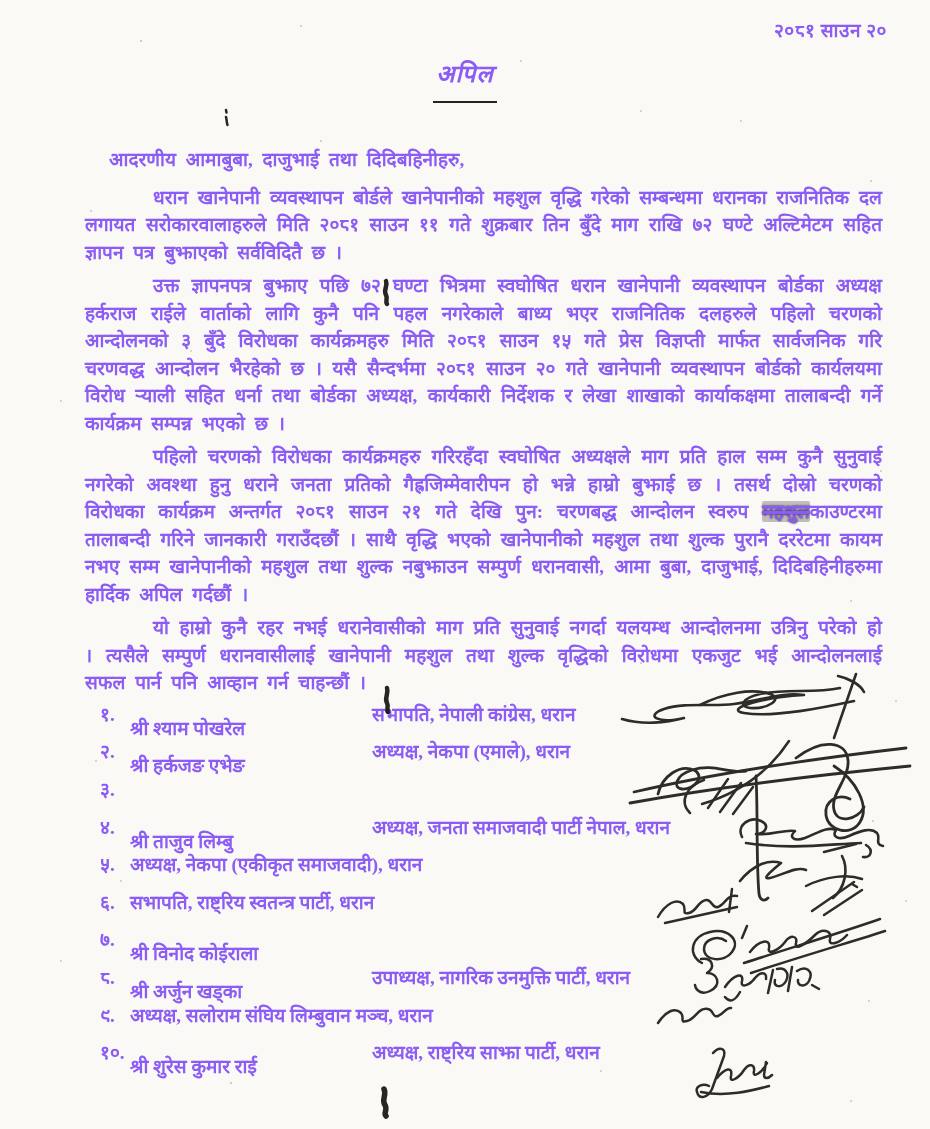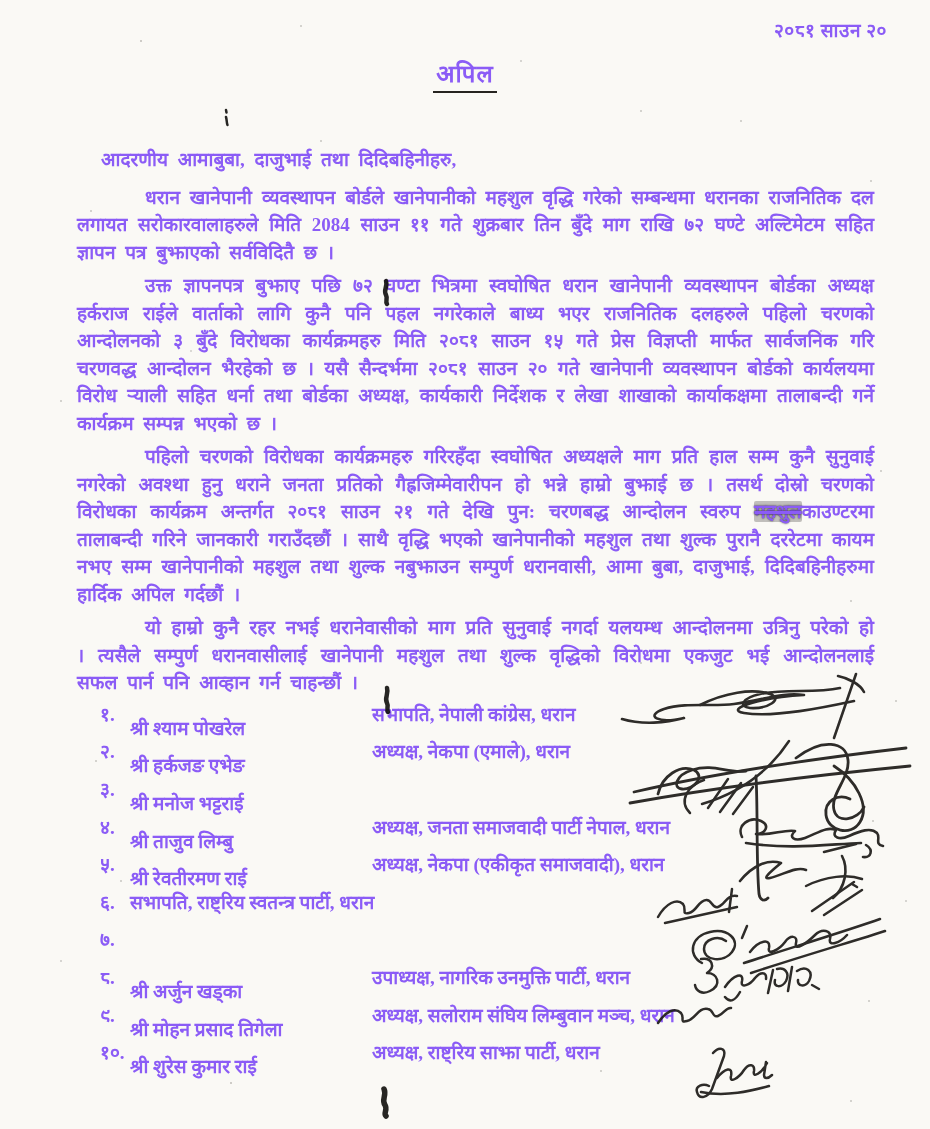--- a/index.html
+++ b/index.html
@@ -37,25 +37,26 @@
     font-size:19px;font-weight:600;letter-spacing:.5px;
   }
   .title{
     position:absolute;top:56px;left:0;width:100%;
     text-align:center;
   }
   .title span{
     display:inline-block;
     font-size:24px;font-weight:700;
     border-bottom:2.5px solid #262420;
-    padding:0 3px 2px 3px;
+    padding:0 3px 12px 3px;
     letter-spacing:1px;
+    font-style:italic;
   }
   .body-text{
-    position:absolute;top:146px;left:77px;width:797px;
+    position:absolute;top:146px;left:85px;width:797px;
     font-size:19px;line-height:27.5px;font-weight:600;
     text-align:justify;word-spacing:5px;
   }
   .salutation{margin:0 0 10px 24px;text-align:left;}
   .body-text p{margin:6px 0;text-indent:68px;}
   .struck{
     font-weight:700;
     text-decoration:line-through;
     text-decoration-thickness:3px;
     background:rgba(45,42,38,.28);
@@ -86,66 +87,64 @@
   <div class="speckles"></div>
 
   <div class="date">२०८१ साउन २०</div>
 
   <div class="title">
     <span>अपिल</span>
   </div>
 
   <div class="body-text">
     <div class="salutation">आदरणीय आमाबुबा, दाजुभाई तथा दिदिबहिनीहरु,</div>
-    <p>धरान खानेपानी व्यवस्थापन बोर्डले खानेपानीको महशुल वृद्धि गरेको सम्बन्धमा धरानका राजनितिक दल लगायत सरोकारवालाहरुले मिति 2084 साउन ११ गते शुक्रबार तिन बुँदे माग राखि ७२ घण्टे अल्टिमेटम सहित ज्ञापन पत्र बुझाएको सर्वविदितै छ ।</p>
+    <p>धरान खानेपानी व्यवस्थापन बोर्डले खानेपानीको महशुल वृद्धि गरेको सम्बन्धमा धरानका राजनितिक दल लगायत सरोकारवालाहरुले मिति २०८१ साउन ११ गते शुक्रबार तिन बुँदे माग राखि ७२ घण्टे अल्टिमेटम सहित ज्ञापन पत्र बुझाएको सर्वविदितै छ ।</p>
     <p>उक्त ज्ञापनपत्र बुझाए पछि ७२ घण्टा भित्रमा स्वघोषित धरान खानेपानी व्यवस्थापन बोर्डका अध्यक्ष हर्कराज राईले वार्ताको लागि कुनै पनि पहल नगरेकाले बाध्य भएर राजनितिक दलहरुले पहिलो चरणको आन्दोलनको ३ बुँदे विरोधका कार्यक्रमहरु मिति २०८१ साउन १५ गते प्रेस विज्ञप्ती मार्फत सार्वजनिक गरि चरणवद्ध आन्दोलन भैरहेको छ । यसै सैन्दर्भमा २०८१ साउन २० गते खानेपानी व्यवस्थापन बोर्डको कार्यलयमा विरोध ऱ्याली सहित धर्ना तथा बोर्डका अध्यक्ष, कार्यकारी निर्देशक र लेखा शाखाको कार्याकक्षमा तालाबन्दी गर्ने कार्यक्रम सम्पन्न भएको छ ।</p>
     <p><span>पहिलो चरणको विरोधका कार्यक्रमहरु गरिरहँदा स्वघोषित अध्यक्षले माग प्रति हाल सम्म कुनै सुनुवाई नगरेको अवश्था हुनु धराने जनता प्रतिको गैह्रजिम्मेवारीपन हो भन्ने हाम्रो बुझाई छ । तसर्थ दोस्रो चरणको विरोधका कार्यक्रम अन्तर्गत २०८१ साउन २१ गते देखि पुन: चरणबद्ध आन्दोलन स्वरुप </span><span class="struck">महशुल</span><span>काउण्टरमा तालाबन्दी गरिने जानकारी गराउँदछौं । साथै वृद्धि भएको खानेपानीको महशुल तथा शुल्क पुरानै दररेटमा कायम नभए सम्म खानेपानीको महशुल तथा शुल्क नबुझाउन सम्पुर्ण धरानवासी, आमा बुबा, दाजुभाई, दिदिबहिनीहरुमा हार्दिक अपिल गर्दछौं ।</span></p>
     <p>यो हाम्रो कुनै रहर नभई धरानेवासीको माग प्रति सुनुवाई नगर्दा यलयम्ध आन्दोलनमा उत्रिनु परेको हो । त्यसैले सम्पुर्ण धरानवासीलाई खानेपानी महशुल तथा शुल्क वृद्धिको विरोधमा एकजुट भई आन्दोलनलाई सफल पार्न पनि आव्हान गर्न चाहन्छौं ।</p>
   </div>
 
   <div class="sig-list">
     <div class="sig-row">
       <span class="sig-num">१.</span>
       <span class="sig-name">श्री श्याम पोखरेल</span>
       <span class="sig-role">सभापति, नेपाली कांग्रेस, धरान</span>
     </div>
     <div class="sig-row">
       <span class="sig-num">२.</span>
       <span class="sig-name">श्री हर्कजङ एभेङ</span>
       <span class="sig-role">अध्यक्ष, नेकपा (एमाले), धरान</span>
     </div>
     <div class="sig-row">
       <span class="sig-num">३.</span>
-      <span class="sig-name">श्री मनोज भट्टराई</span>
     </div>
     <div class="sig-row">
       <span class="sig-num">४.</span>
       <span class="sig-name">श्री ताजुव लिम्बु</span>
       <span class="sig-role">अध्यक्ष, जनता समाजवादी पार्टी नेपाल, धरान</span>
     </div>
     <div class="sig-row">
       <span class="sig-num">५.</span>
-      <span class="sig-name">श्री रेवतीरमण राई</span>
       <span class="sig-role">अध्यक्ष, नेकपा (एकीकृत समाजवादी), धरान</span>
     </div>
     <div class="sig-row">
       <span class="sig-num">६.</span>
       <span class="sig-role">सभापति, राष्ट्रिय स्वतन्त्र पार्टी, धरान</span>
     </div>
     <div class="sig-row">
       <span class="sig-num">७.</span>
+      <span class="sig-name">श्री विनोद कोईराला</span>
     </div>
     <div class="sig-row">
       <span class="sig-num">८.</span>
       <span class="sig-name">श्री अर्जुन खड्का</span>
       <span class="sig-role">उपाध्यक्ष, नागरिक उनमुक्ति पार्टी, धरान</span>
     </div>
     <div class="sig-row">
       <span class="sig-num">९.</span>
-      <span class="sig-name">श्री मोहन प्रसाद तिगेला</span>
       <span class="sig-role">अध्यक्ष, सलोराम संघिय लिम्बुवान मञ्च, धरान</span>
     </div>
     <div class="sig-row">
       <span class="sig-num">१०.</span>
       <span class="sig-name">श्री शुरेस कुमार राई</span>
       <span class="sig-role">अध्यक्ष, राष्ट्रिय साझा पार्टी, धरान</span>
     </div>
   </div>
 
   <svg class="ink" viewBox="0 0 930 1129" aria-hidden="true">

